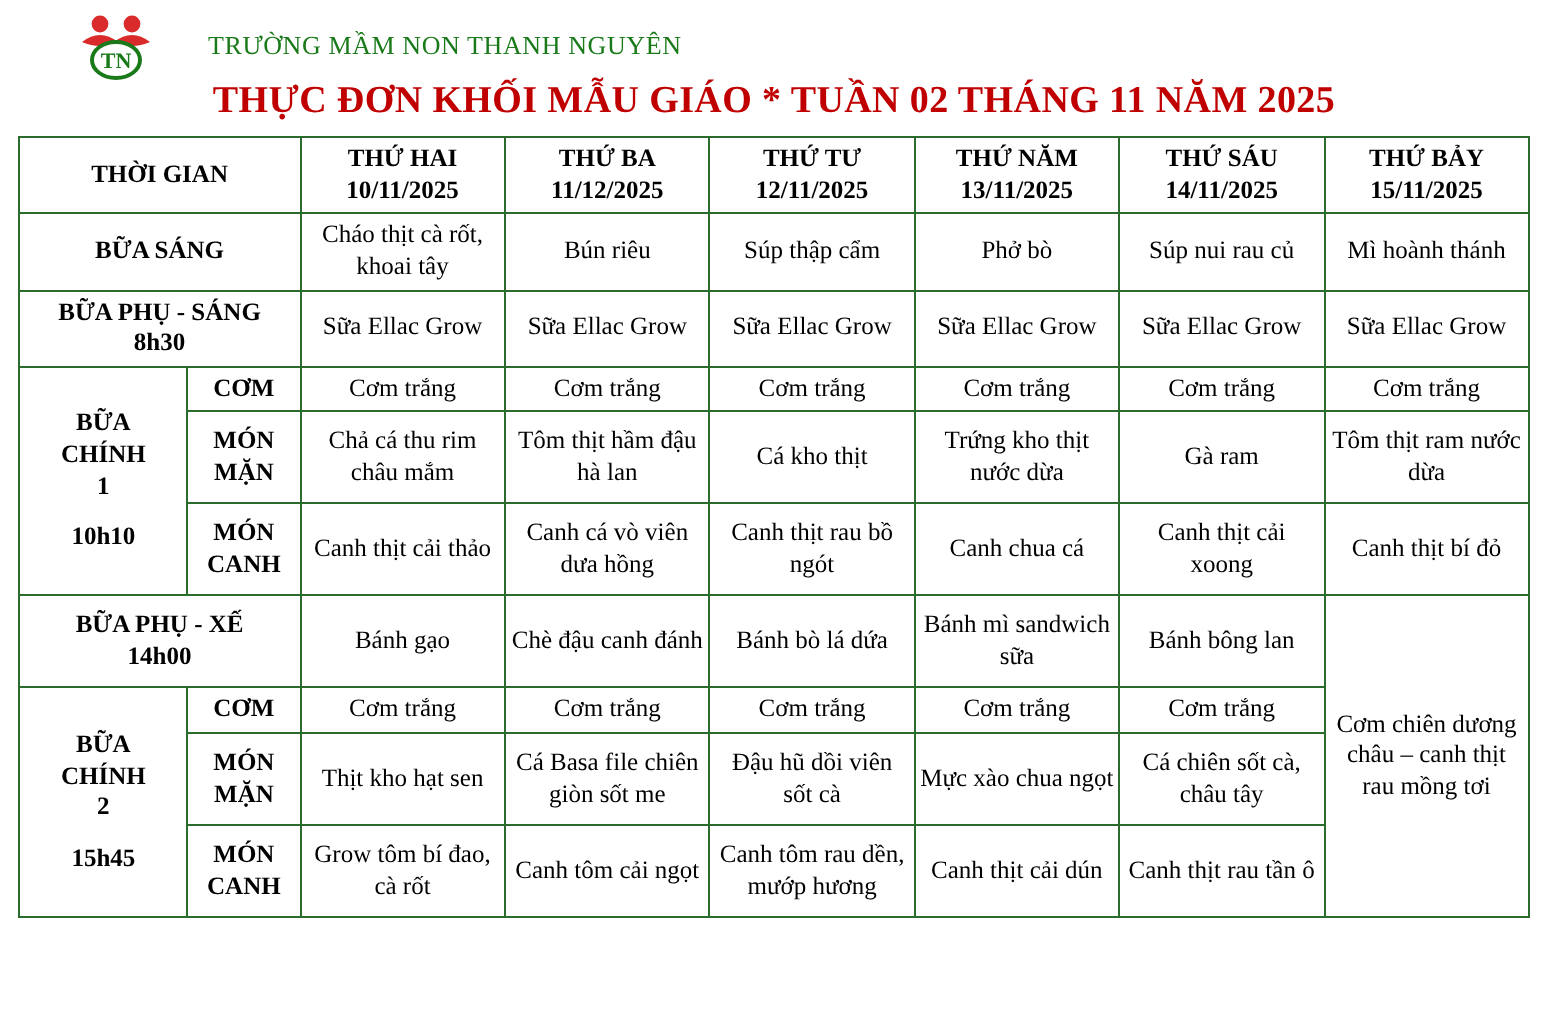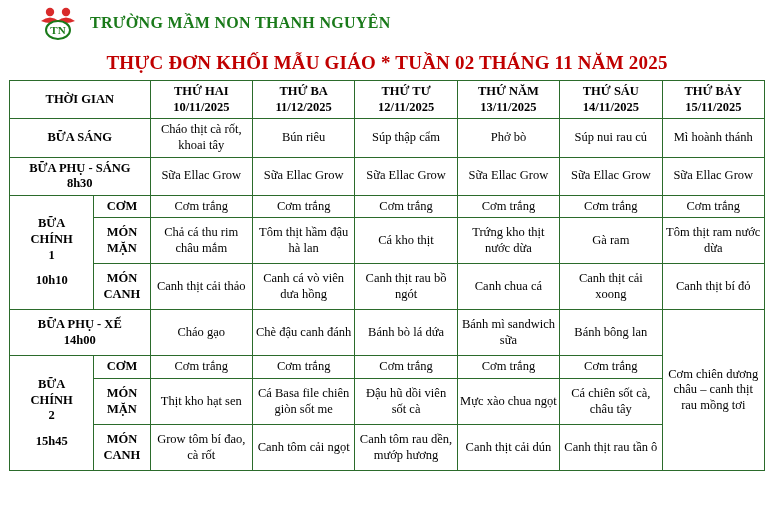--- a/index.html
+++ b/index.html
@@ -17,44 +17,44 @@
     position: relative;
     width: 774px;
     height: 506px;
     box-sizing: border-box;
     padding: 6px 8px 0 8px;
   }
   
   .header {
     display: flex;
     align-items: center;
-    gap: 10px;
+    gap: 24px;
     padding-left: 28px;
     height: 34px;
   }
   .logo {
     width: 44px;
     height: 34px;
     position: relative;
     flex: 0 0 auto;
   }
   .logo svg { display: block; }
   .school-name {
-    font-size: 16px;
-    font-weight: bold;
+    font-size: 13px;
+    font-weight: normal;
     color: #1a7a1a;
     letter-spacing: 0.3px;
     white-space: nowrap;
   }
   .menu-title {
     text-align: center;
     font-size: 19px;
     font-weight: bold;
     color: #c00000;
-    margin-top: 12px;
+    margin-top: 0;
     margin-bottom: 6px;
     letter-spacing: 0.2px;
   }
   
   table.menu {
     border-collapse: collapse;
     width: 756px;
     table-layout: fixed;
     margin: 0 auto;
   }
@@ -211,21 +211,21 @@
         <td class="cell">Canh chua cá</td>
         <td class="cell">Canh thịt cải xoong</td>
         <td class="cell">Canh thịt bí đỏ</td>
       </tr>
 
       <tr class="big">
         <td class="rowlabel" colspan="2">
           <div>BỮA PHỤ - XẾ</div>
           <div>14h00</div>
         </td>
-        <td class="cell">Cháo gạo</td>
+        <td class="cell">Bánh gạo</td>
         <td class="cell">Chè đậu canh đánh</td>
         <td class="cell">Bánh bò lá dứa</td>
         <td class="cell">Bánh mì sandwich sữa</td>
         <td class="cell">Bánh bông lan</td>
         <td class="cell" rowspan="4">Cơm chiên dương châu – canh thịt rau mồng tơi</td>
       </tr>
 
       <tr>
         <td class="rowlabel" rowspan="3">
           <div>BỮA</div>

